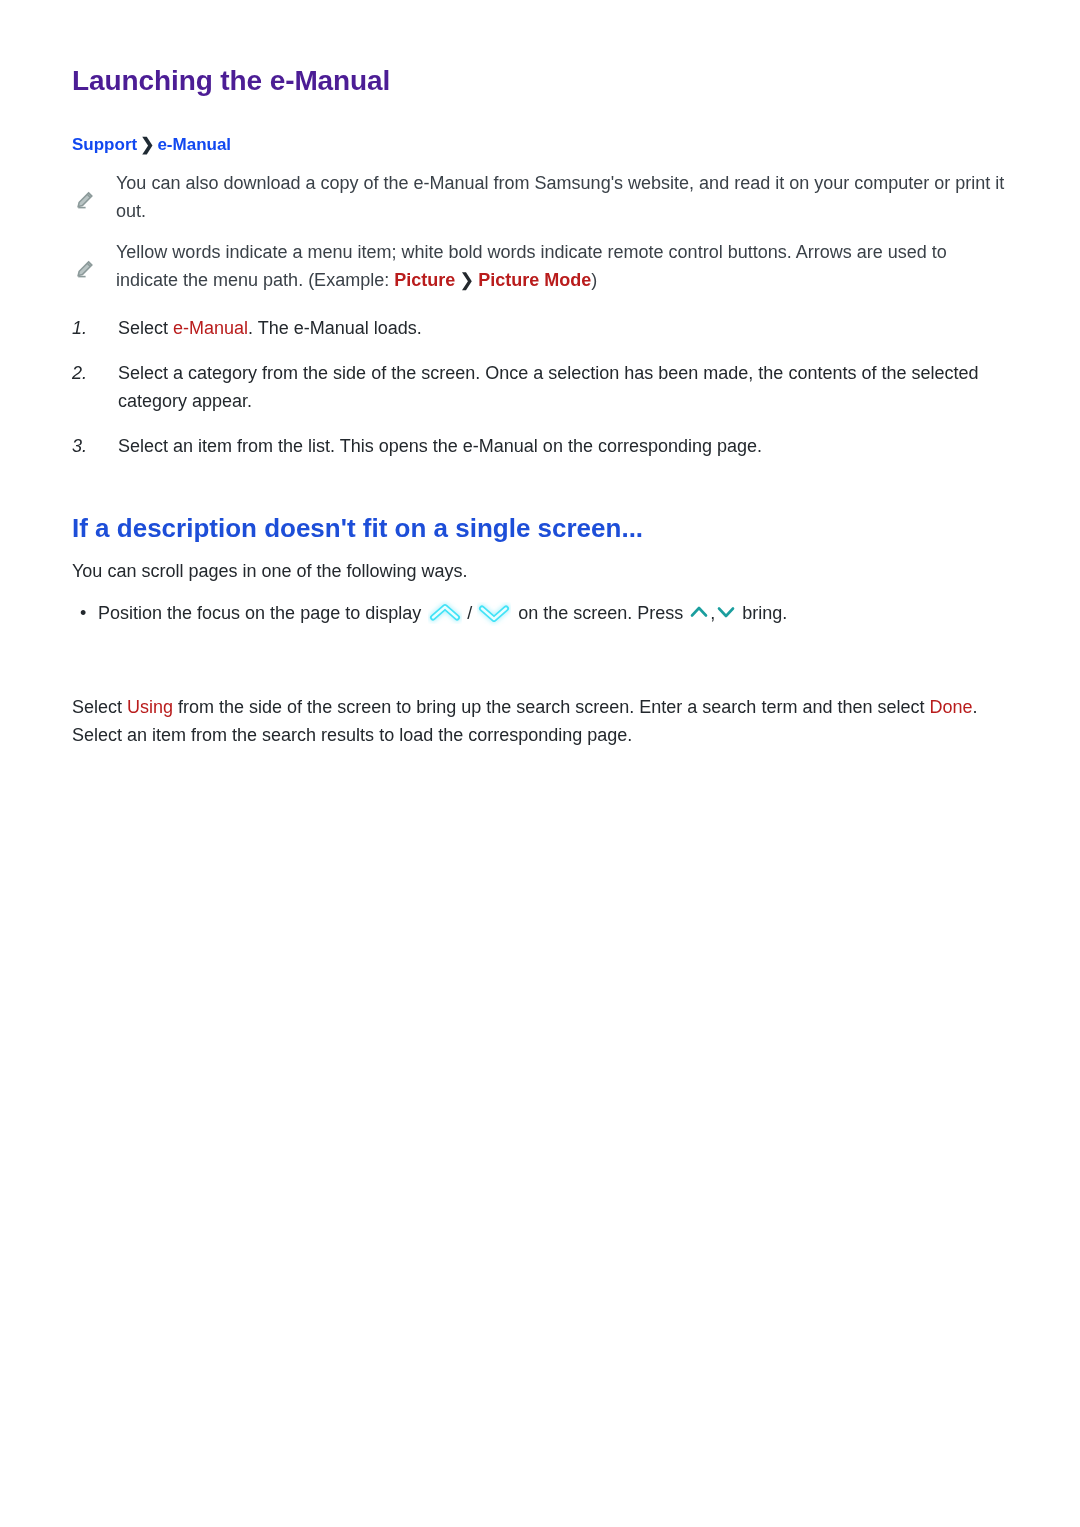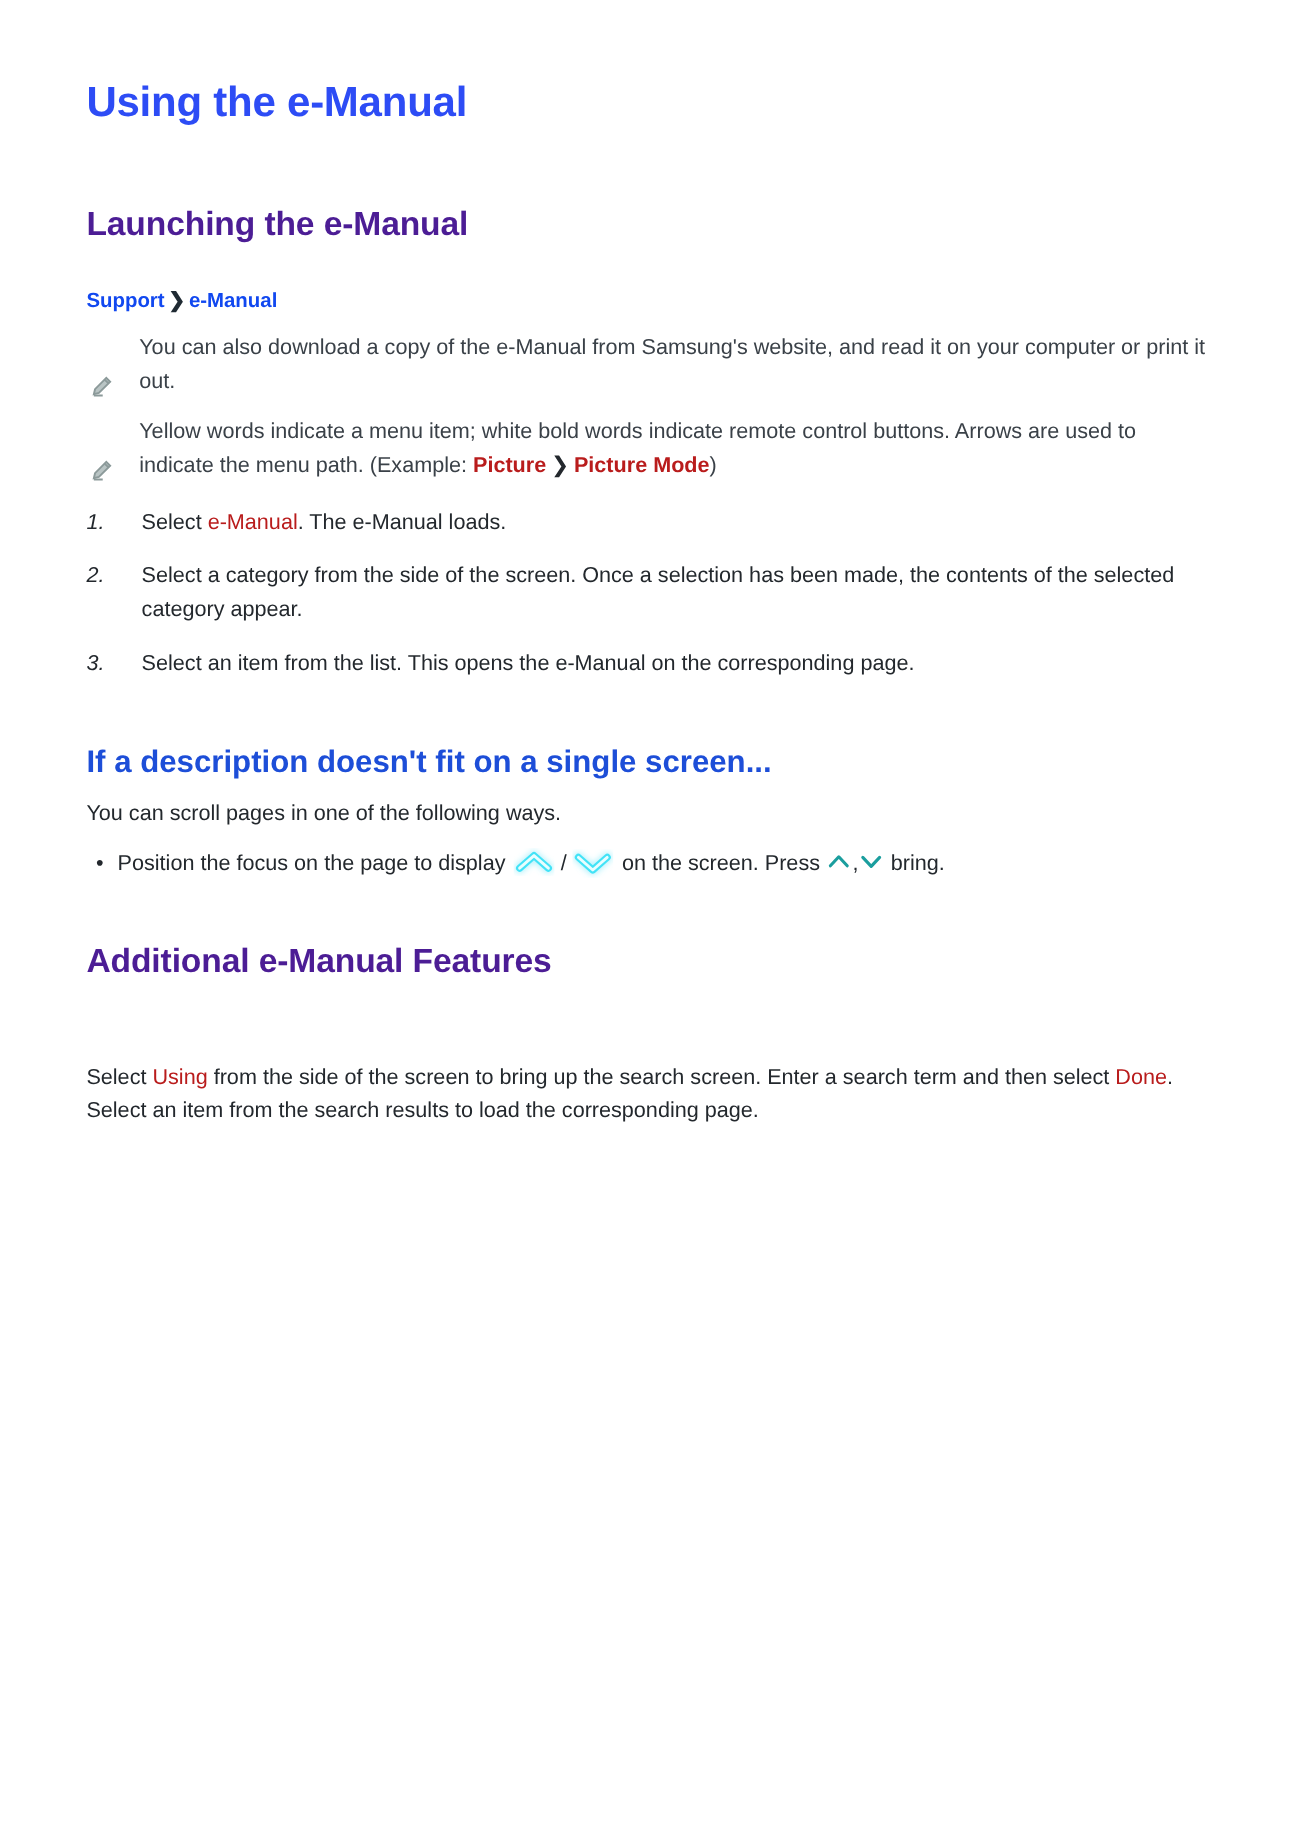--- a/index.html
+++ b/index.html
@@ -77,21 +77,21 @@
   .lnk.bold { font-weight: bold; }
   .arrowsep {
     color: #23282d;
     padding: 0 4px;
   }
 
   
   .notes { margin-top: 14px; }
   .note {
     display: flex;
-    align-items: flex-end;
+    align-items: center;
     margin-top: 14px;
   }
   .note:first-child { margin-top: 0; }
   .note .pencil {
     flex: 0 0 auto;
     width: 26px;
     margin-right: 18px;
     padding-top: 4px;
     display: flex;
     justify-content: center;
@@ -177,21 +177,20 @@
   }
 
   .spacer-top { height: 52px; }
   .spacer-mid { height: 40px; }
 </style>
 </head>
 <body>
 
 <div class="page">
 
-  <h1 class="h1">Using the e-Manual</h1>
 
   <h2 class="h2 first">Launching the e-Manual</h2>
 
   <div class="breadcrumb">
     <span>Support</span><span class="sep">❯</span><span>e-Manual</span>
   </div>
 
 
   <div class="notes">
 
@@ -280,20 +279,19 @@
                 <polyline points="5,8.5 17,19 29,8.5" stroke="#e8feff" stroke-width="2.4"></polyline>
               </g>
             </svg></span><span> on the screen. Press </span><span class="press-chev"><svg width="20" height="18" viewBox="0 0 20 18" aria-hidden="true">
               <polyline points="3,12.5 10,5 17,12.5" fill="none" stroke="#1b9e9e" stroke-width="2.6" stroke-linecap="round" stroke-linejoin="round"></polyline>
             </svg></span><span>,</span><span class="press-chev"><svg width="20" height="18" viewBox="0 0 20 18" aria-hidden="true">
               <polyline points="3,5.5 10,13 17,5.5" fill="none" stroke="#1b9e9e" stroke-width="2.6" stroke-linecap="round" stroke-linejoin="round"></polyline>
             </svg></span><span> bring.</span></span>
     </div>
   </div>
 
-  <h2 class="h2 features">Additional e-Manual Features</h2>
 
   <div class="spacer-mid"></div>
 
 
   <div class="para" style="margin-top:26px;"><span>Select </span><span class="lnk">Using</span><span> from the side of the screen to bring up the search screen. Enter a search term and then select </span><span class="lnk">Done</span><span>. Select an item from the search results to load the corresponding page.</span></div>
 
 </div>
 
 </body></html>

